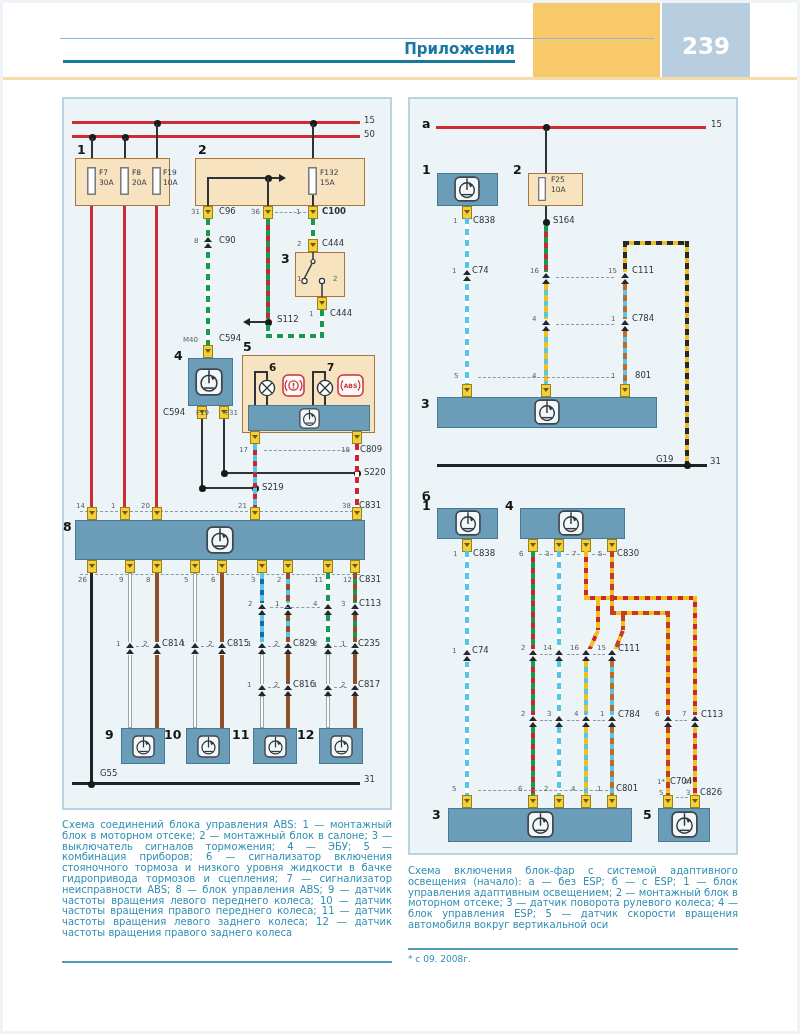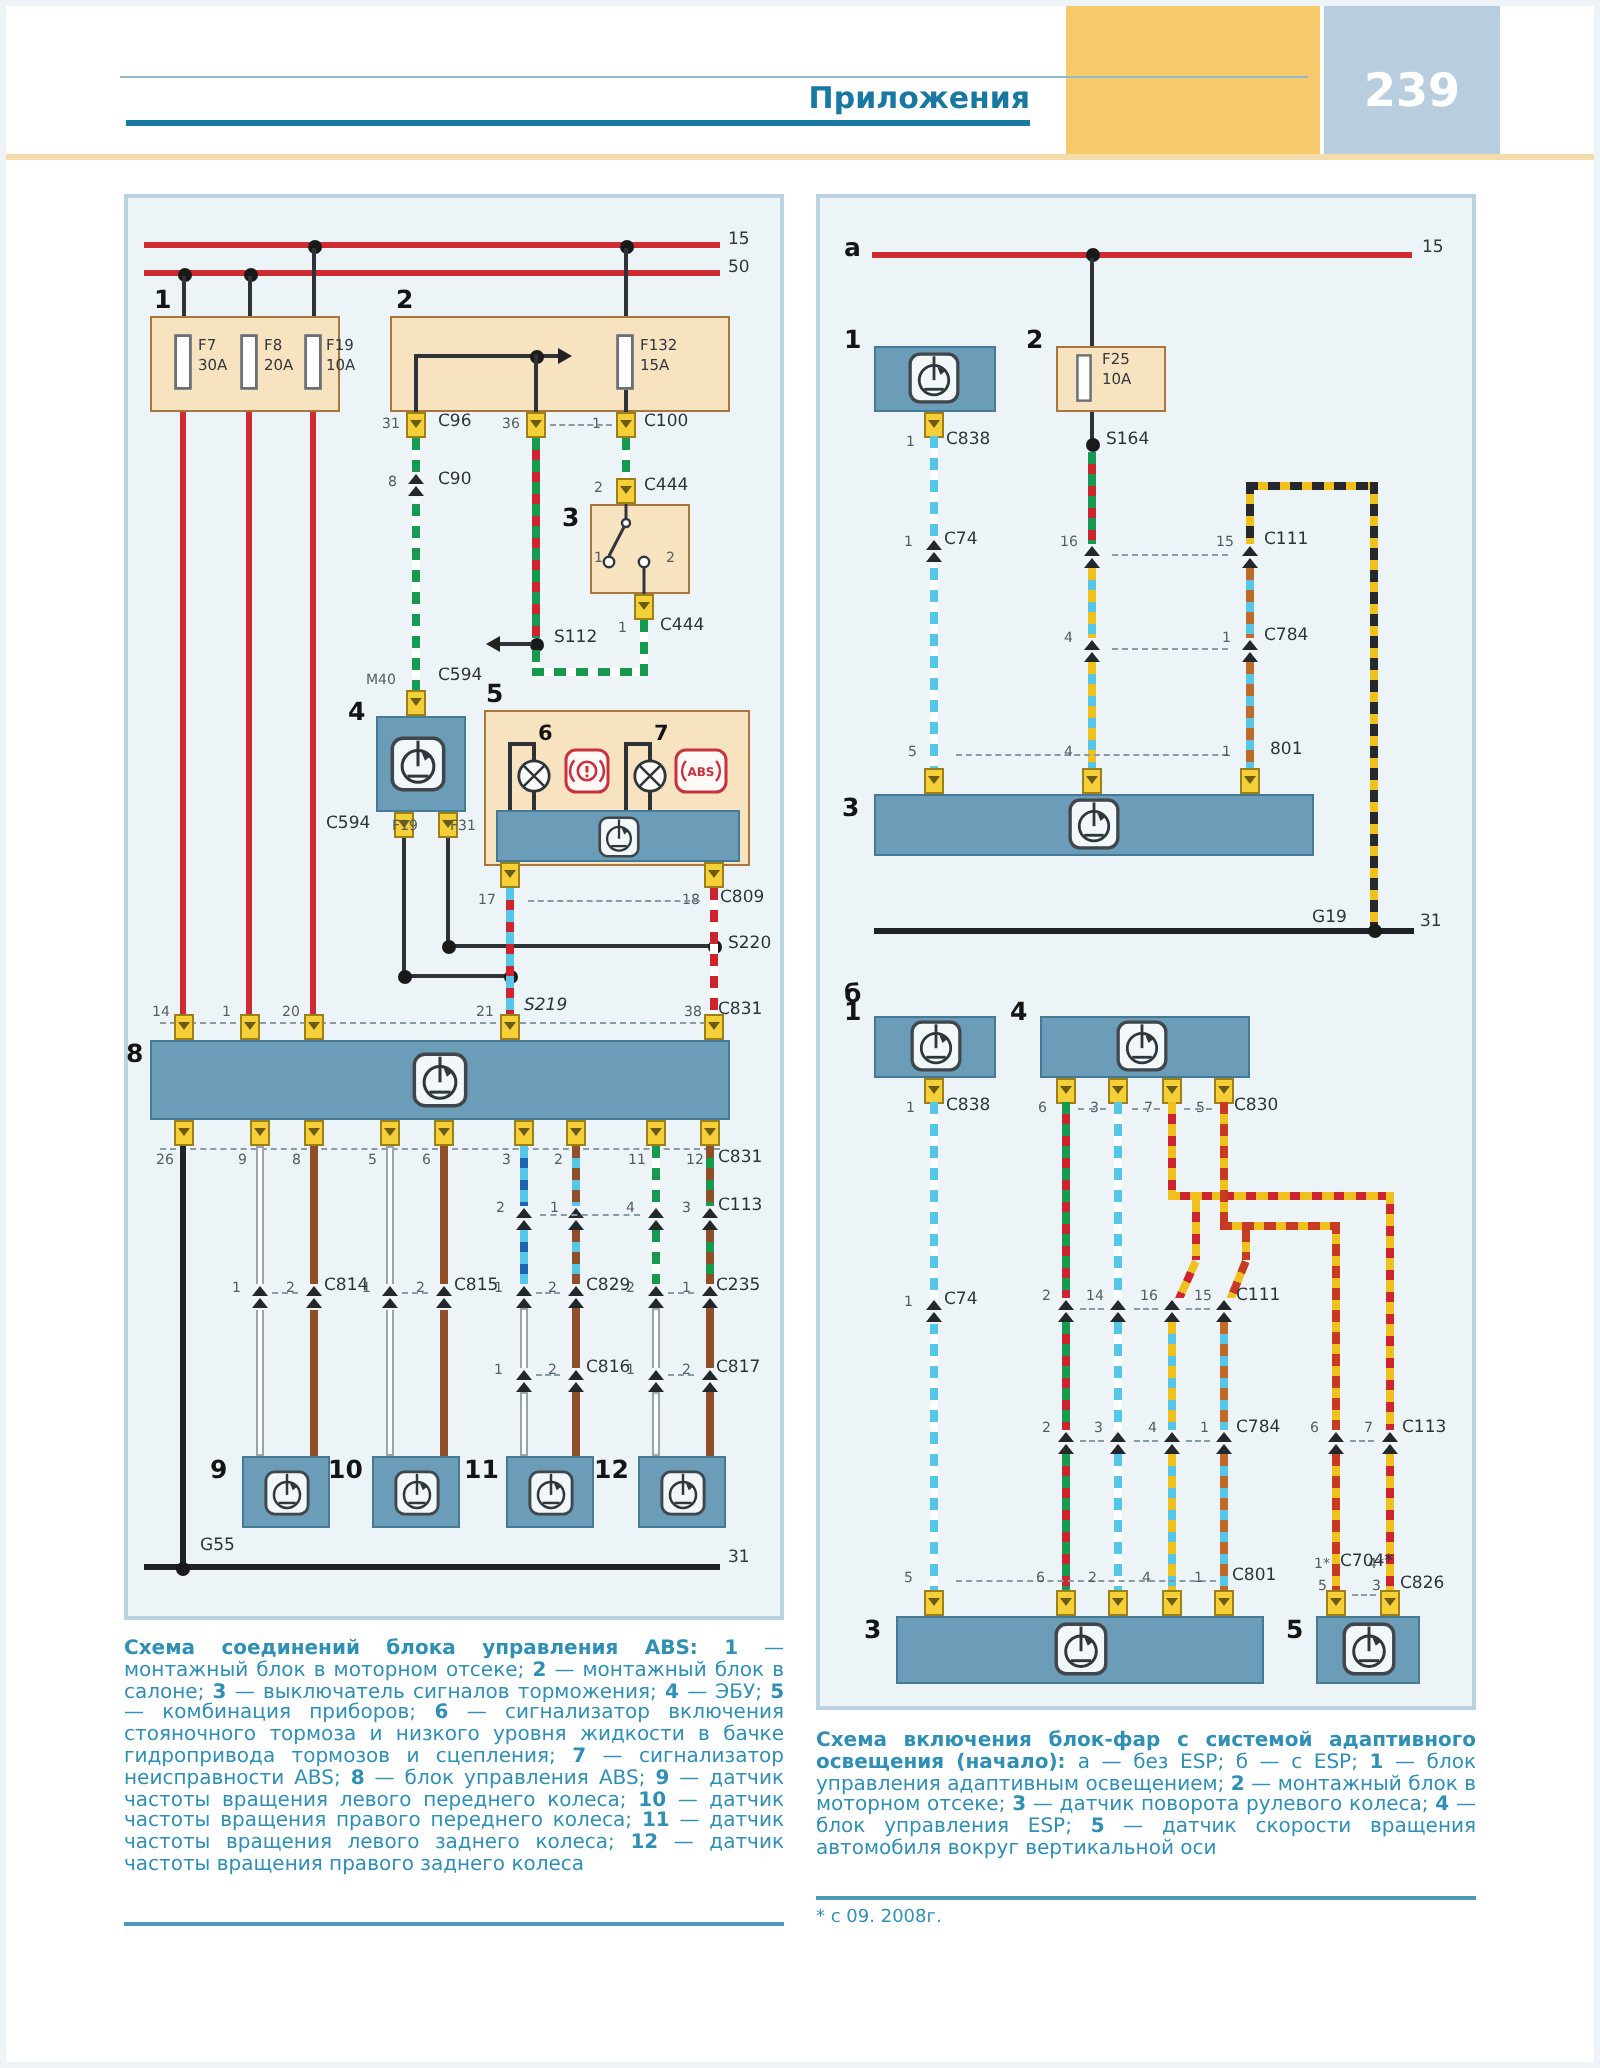--- a/index.html
+++ b/index.html
@@ -59,21 +59,21 @@
   .arr.ar{border-left:7px solid #222;border-top:4px solid transparent;border-bottom:4px solid transparent;}
   .bx{box-sizing:border-box;}
   .bx.tan{background:#f7e3c0;border:1.6px solid #a8763c;}
   .bx.blue{background:#6b9cb8;border:1.6px solid #447a96;}
   .bx.strip{background:#6b9cb8;border:1.6px solid #447a96;}
   .ic svg{display:block;width:100%;height:100%;}
   
   .caption{position:absolute;width:330px;font-size:10px;line-height:10.8px;color:#2f8fb4;text-align:justify;z-index:3;}
   #cap-left{left:62px;top:820px;}
   #cap-right{left:408px;top:866px;}
-  .caption .b{font-weight:bold;}
+  .caption .b{font-weight:normal;}
   .rule{position:absolute;height:2px;background:#4d9cb8;z-index:3;}
   #rule-left{left:62px;top:961px;width:330px;}
   #rule-right{left:408px;top:948px;width:330px;}
   .footnote{position:absolute;left:408px;top:954px;font-size:9px;color:#2f8fb4;z-index:3;}
 </style>
 </head>
 <body>
 
 <div class="page-edge"></div>
 
@@ -144,21 +144,21 @@
     <div class="wire v blk" style="height: 29px; left: 267px; top: 177px;"></div>
     <div class="arr ar" style="left: 279px; top: 174px;"></div>
     <div class="wire v blk" style="height: 11px; left: 312px; top: 195px;"></div>
     <div class="pin" style="left: 203px; top: 206px;"></div>
     <div class="pin" style="left: 263px; top: 206px;"></div>
     <div class="pin" style="left: 308px; top: 206px;"></div>
     <span class="lbl pn" style="left: 191px; top: 209px;">31</span>
     <span class="lbl cn" style="left: 219px; top: 207px;">C96</span>
     <span class="lbl pn" style="left: 251px; top: 209px;">36</span>
     <span class="lbl pn" style="left: 296px; top: 209px;">1</span>
-    <span class="lbl cn" style="left: 322px; top: 207px;">C100</span>
+    <span class="lbl cn" style="left: 322px; top: 207px; font-weight: bold;">C100</span>
     <div class="dashline" style="width: 31px; left: 275px; top: 212px;"></div>
     <div class="wire v greenWhite" style="height: 126px; left: 206px; top: 219px;"></div>
     <div class="chev" style="left: 202px; top: 236px;">
       <b></b>
       <b></b>
     </div>
     <span class="lbl pn" style="left: 194px; top: 238px;">8</span>
     <span class="lbl cn" style="left: 219px; top: 236px;">C90</span>
     <span class="lbl pn" style="left: 183px; top: 337px;">M40</span>
     <span class="lbl cn" style="left: 219px; top: 334px;">C594</span>
@@ -205,21 +205,21 @@
     </div>
     <div class="pin" style="left: 197px; top: 406px;"></div>
     <div class="pin" style="left: 219px; top: 406px;"></div>
     <span class="lbl cn" style="left: 163px; top: 408px;">C594</span>
     <span class="lbl pn" style="left: 196px; top: 410px;">F19</span>
     <span class="lbl pn" style="left: 225px; top: 410px;">F31</span>
     <div class="wire v blk" style="height: 70px; left: 201px; top: 419px;"></div>
     <div class="wire h blk" style="width: 56px; left: 201px; top: 487px;"></div>
     <div class="dot" style="left: 198.5px; top: 485px;"></div>
     <div class="dot" style="left: 251.5px; top: 485px;"></div>
-    <span class="lbl cn" style="left: 262px; top: 499px; font-style: italic;">S219</span>
+    <span class="lbl cn" style="left: 262px; top: 483px;">S219</span>
     <div class="wire v blk" style="height: 55px; left: 223px; top: 419px;"></div>
     <div class="wire h blk" style="width: 135px; left: 223px; top: 472px;"></div>
     <div class="dot" style="left: 220.5px; top: 470px;"></div>
     <div class="dot" style="left: 353.5px; top: 470px;"></div>
     <span class="lbl cn" style="left: 364px; top: 468px;">S220</span>
     <div class="bx tan" style="width: 133px; height: 78px; left: 242px; top: 355px;"></div>
     <span class="lbl num" style="left: 243px; top: 341px;">5</span>
     <span class="lbl numS" style="left: 269px; top: 362px;">6</span>
     <span class="lbl numS" style="left: 327px; top: 362px;">7</span>
     <div class="wire v blk" style="height: 9px; left: 265.5px; top: 371px;"></div>

